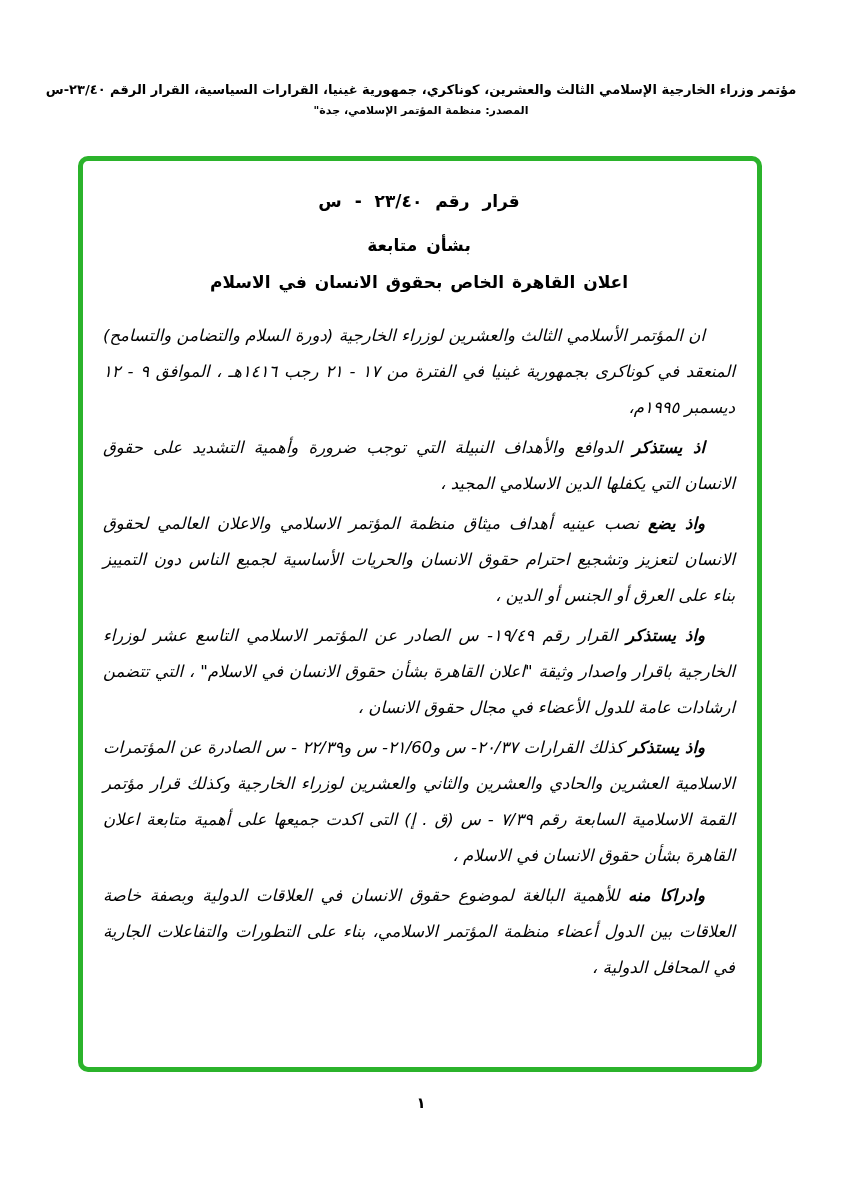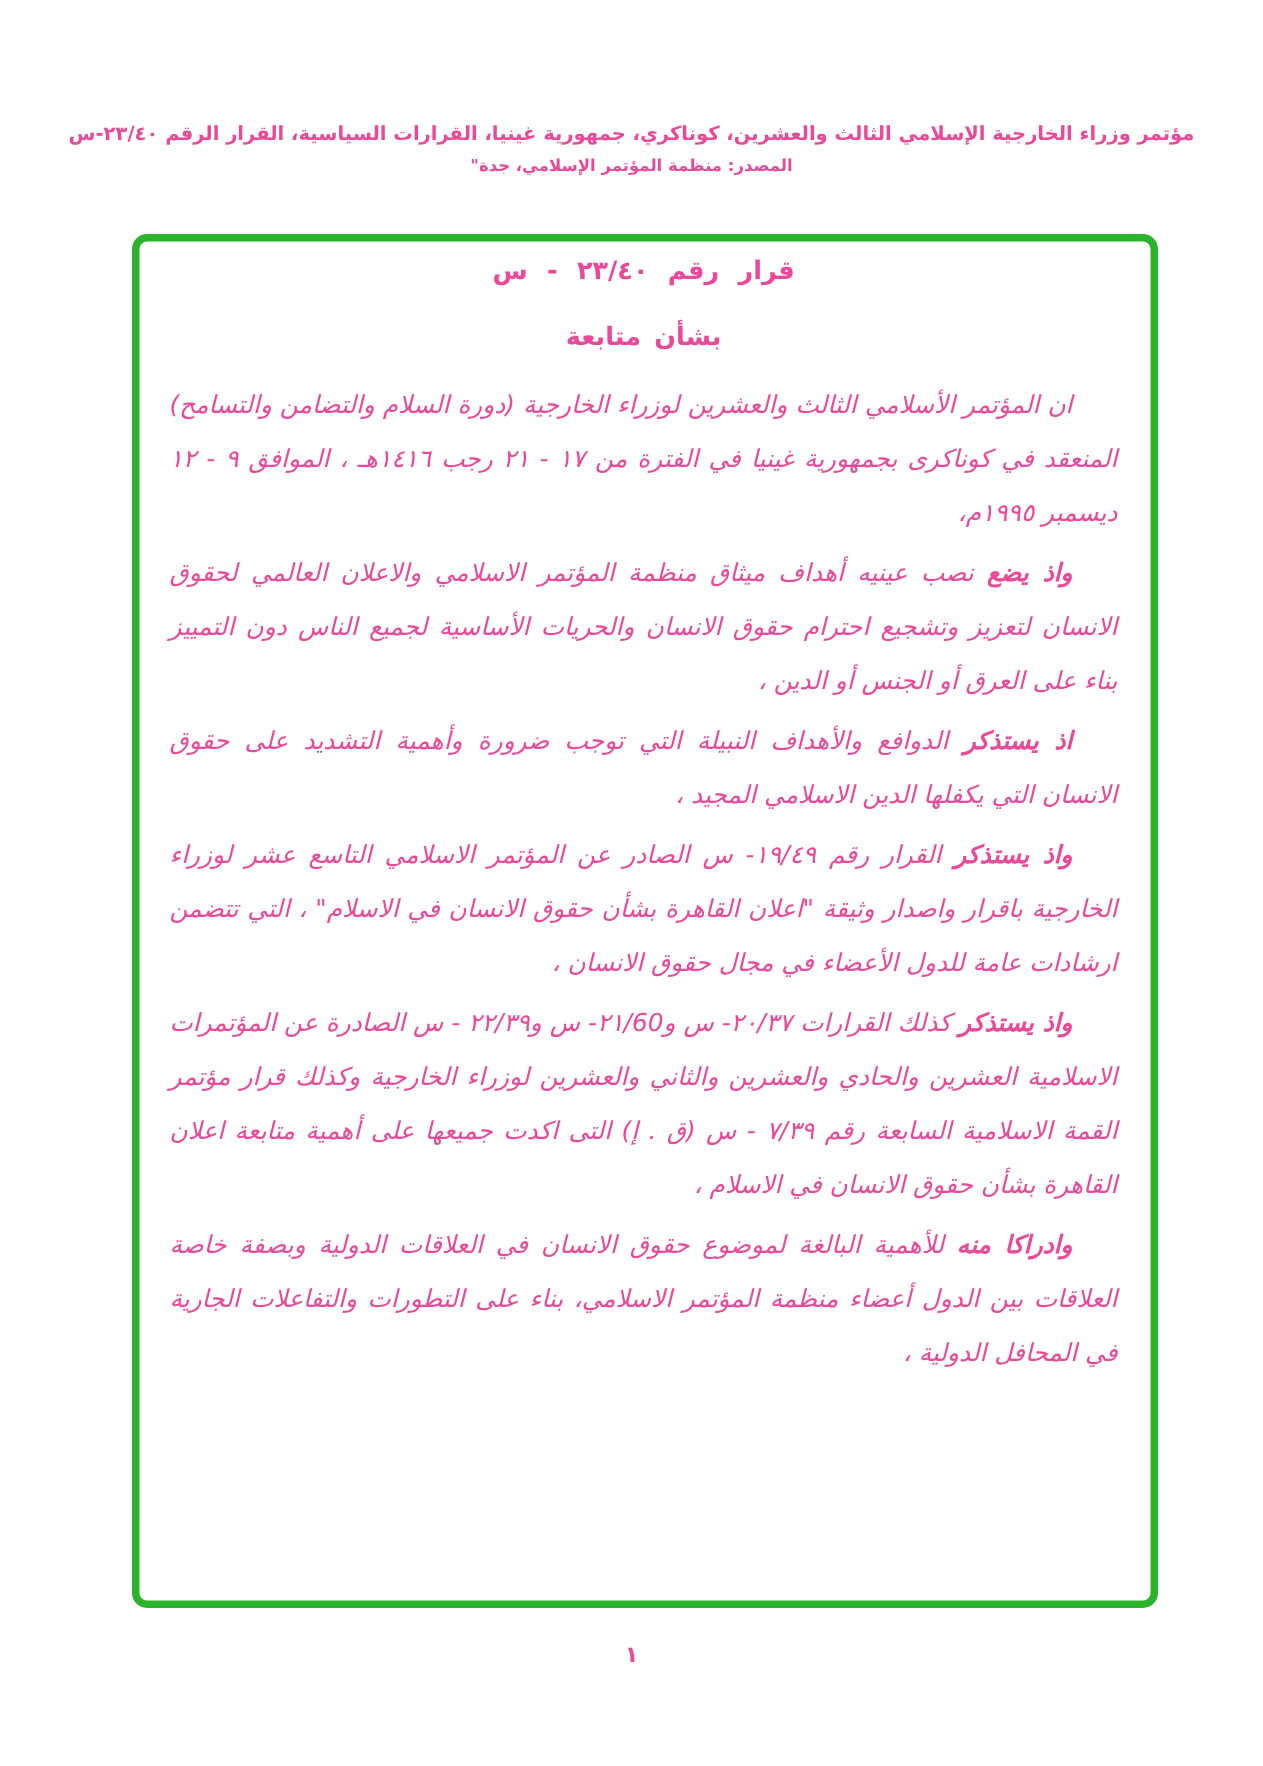--- a/index.html
+++ b/index.html
@@ -2,35 +2,35 @@
 <html lang="ar" dir="rtl"><head>
 <meta charset="utf-8">
 <style>
   html,body { margin:0; padding:0; background:#ffffff; }
   .page {
     position:relative;
     width:842px; height:1177px;
     background:#ffffff;
     font-family:"DejaVu Sans", sans-serif;
     direction:rtl;
-    color:#ec4899;
+    color:#000000;
     overflow:hidden;
   }
   .header { position:absolute; top:82px; left:0; right:0; text-align:center; }
   .header-line1 { font-size:13px; font-weight:bold; letter-spacing:0; }
   .header-line2 { font-size:11px; font-weight:bold; margin-top:7px; }
 
   .green-box {
     position:absolute;
-    top:156px; left:88px;
+    top:156px; left:78px;
     width:684px; height:916px;
     box-sizing:border-box;
     border:5px solid #2bb32b;
     border-radius:10px;
-    padding:0 22px 0 20px;
+    padding:20px 22px 0 20px;
     background:#ffffff;
   }
   .doc-title {
     font-size:17px; font-weight:bold;
     text-align:center; word-spacing:7px;
     margin:10px 0 24px;
   }
   .doc-sub1 {
     font-size:17px; font-weight:bold;
     text-align:center; word-spacing:3px;
@@ -61,26 +61,27 @@
 <div class="page">
 
   <div class="header">
     <div class="header-line1">مؤتمر وزراء الخارجية الإسلامي الثالث والعشرين، كوناكري، جمهورية غينيا، القرارات السياسية، القرار الرقم ٢٣/٤٠-س</div>
     <div class="header-line2">المصدر:  منظمة المؤتمر الإسلامي، جدة"</div>
   </div>
 
   <div class="green-box">
     <div class="doc-title">قرار رقم ٢٣/٤٠ - س</div>
     <div class="doc-sub1">بشأن متابعة</div>
+    <div class="doc-sub2">اعلان القاهرة الخاص بحقوق الانسان في الاسلام</div>
 
     <p class="body-par"><b class="lead"></b><span>ان المؤتمر الأسلامي الثالث والعشرين لوزراء الخارجية (دورة السلام والتضامن والتسامح) المنعقد في كوناكرى بجمهورية غينيا في الفترة من ١٧ - ٢١ رجب ١٤١٦هـ ، الموافق ٩ - ١٢ ديسمبر ١٩٩٥م،</span></p>
 
+    <p class="body-par"><b class="lead">اذ يستذكر</b><span> الدوافع والأهداف النبيلة التي توجب ضرورة وأهمية التشديد على حقوق الانسان التي يكفلها الدين الاسلامي المجيد ،</span></p>
+
     <p class="body-par"><b class="lead">واذ يضع</b><span> نصب عينيه أهداف ميثاق منظمة المؤتمر الاسلامي والاعلان العالمي لحقوق الانسان لتعزيز وتشجيع احترام حقوق الانسان والحريات الأساسية لجميع الناس دون التمييز  بناء على العرق أو الجنس أو الدين ،</span></p>
-
-    <p class="body-par"><b class="lead">اذ يستذكر</b><span> الدوافع والأهداف النبيلة التي توجب ضرورة وأهمية التشديد على حقوق الانسان التي يكفلها الدين الاسلامي المجيد ،</span></p>
 
 
     <p class="body-par"><b class="lead">واذ يستذكر</b><span> القرار رقم ١٩/٤٩- س الصادر عن المؤتمر الاسلامي التاسع عشر لوزراء الخارجية باقرار واصدار وثيقة "اعلان القاهرة بشأن حقوق الانسان في الاسلام" ، التي تتضمن ارشادات عامة للدول الأعضاء في مجال حقوق الانسان ،</span></p>
 
     <p class="body-par"><b class="lead">واذ يستذكر</b><span> كذلك القرارات ٢٠/٣٧- س و٢١/60- س و٢٢/٣٩ - س الصادرة عن المؤتمرات الاسلامية العشرين والحادي والعشرين والثاني والعشرين لوزراء الخارجية وكذلك قرار مؤتمر القمة الاسلامية السابعة رقم ٧/٣٩ - س (ق . إ) التى اكدت جميعها على أهمية متابعة اعلان القاهرة بشأن حقوق الانسان في الاسلام ،</span></p>
 
     <p class="body-par"><b class="lead">وادراكا منه</b><span> للأهمية البالغة لموضوع حقوق الانسان في العلاقات الدولية وبصفة خاصة العلاقات بين الدول أعضاء منظمة المؤتمر الاسلامي، بناء على التطورات والتفاعلات الجارية في المحافل الدولية ،</span></p>
   </div>
 
   <div class="page-number">١</div>

